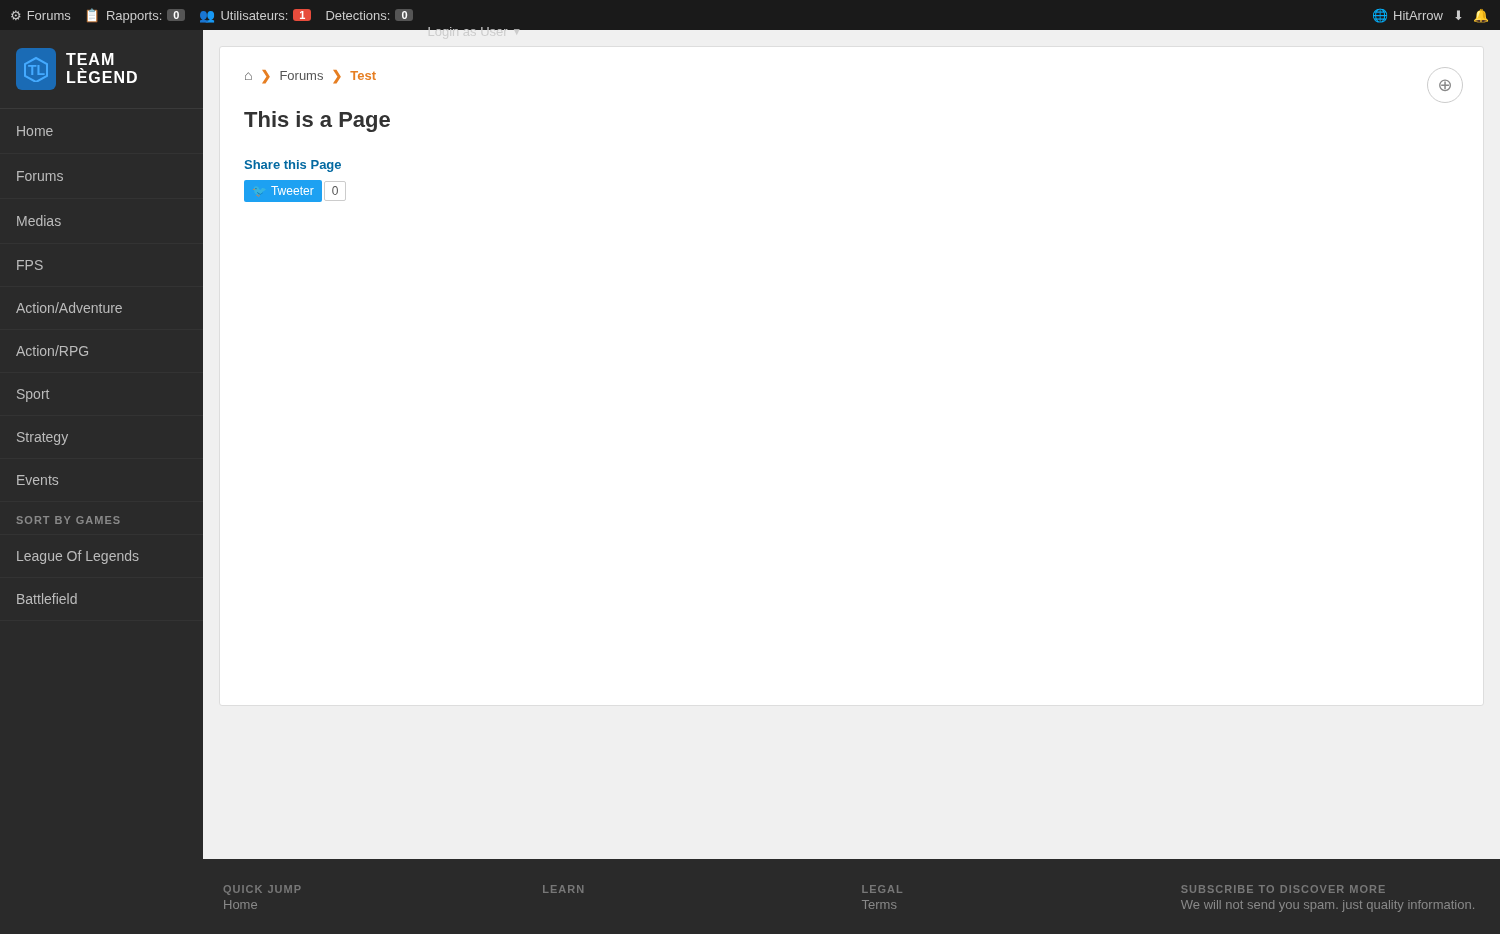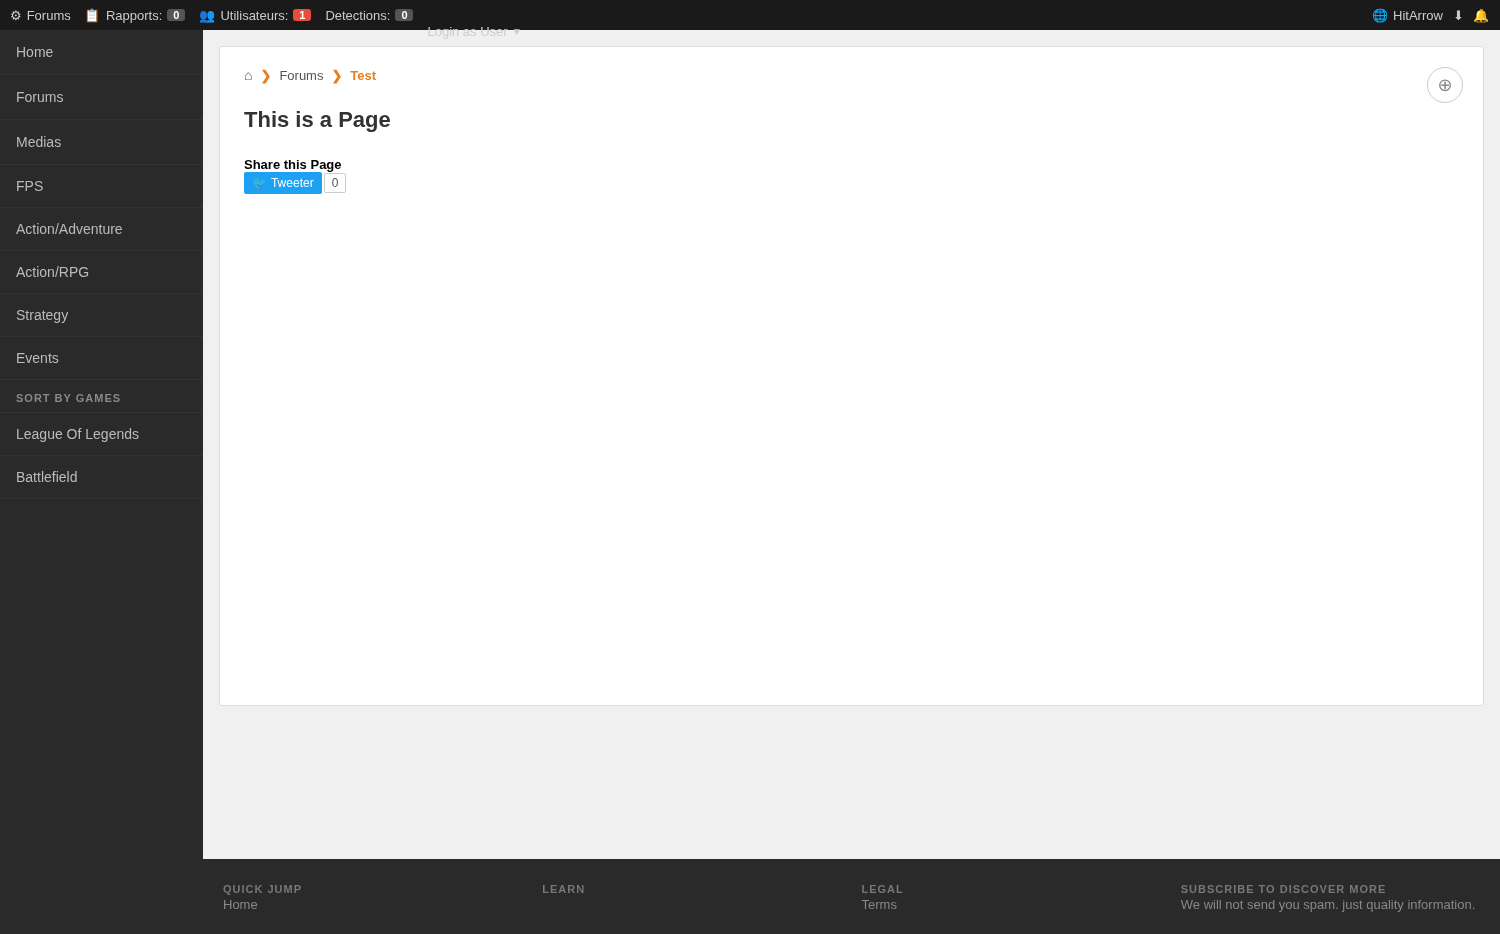--- a/index.html
+++ b/index.html
@@ -149,22 +149,22 @@
       font-size: 22px;
       font-weight: bold;
       color: #333;
       margin-bottom: 24px;
       margin-top: 24px;
     }
     .share-section { margin-top: 8px; }
     .share-label {
       font-size: 13px;
       font-weight: bold;
-      color: #000000;
-      margin-bottom: 0;
+      color: #0369a1;
+      margin-bottom: 8px;
     }
     .tweet-btn {
       display: inline-flex;
       align-items: center;
       gap: 4px;
       background: #1da1f2;
       color: #fff;
       border: none;
       border-radius: 2px;
       padding: 4px 8px;
@@ -238,30 +238,40 @@
       <span>HitArrow</span>
     </span>
     <span class="topbar-item">⬇</span>
     <span class="topbar-item">🔔</span>
   </div>
 </div>
 
 <div class="layout">
 
   <div class="sidebar">
+    <div class="sidebar-logo">
+      <div class="logo-icon">
+        <svg width="26" height="26" viewBox="0 0 26 26">
+          <polygon points="13,2 24,8 24,20 13,26 2,20 2,8" fill="none" stroke="#4af" stroke-width="2"></polygon>
+          <text x="5" y="19" font-size="14" fill="#4af" font-weight="bold">TL</text>
+        </svg>
+      </div>
+      <span class="logo-text">TEAM LÈGEND</span>
+    </div>
 
     <nav class="sidebar-nav">
       <a class="sidebar-nav-item">Home</a>
       <a class="sidebar-nav-item">Forums</a>
       <a class="sidebar-nav-item">Medias</a>
     </nav>
 
     <a class="sidebar-category-item">FPS</a>
     <a class="sidebar-category-item">Action/Adventure</a>
     <a class="sidebar-category-item">Action/RPG</a>
+    <a class="sidebar-category-item">Sport</a>
     <a class="sidebar-category-item">Strategy</a>
     <a class="sidebar-category-item">Events</a>
 
     <div class="sidebar-section-label">SORT BY GAMES</div>
     <a class="sidebar-category-item">League Of Legends</a>
     <a class="sidebar-category-item">Battlefield</a>
   </div>
 
   <div class="main-content">
     <div class="content-area">

